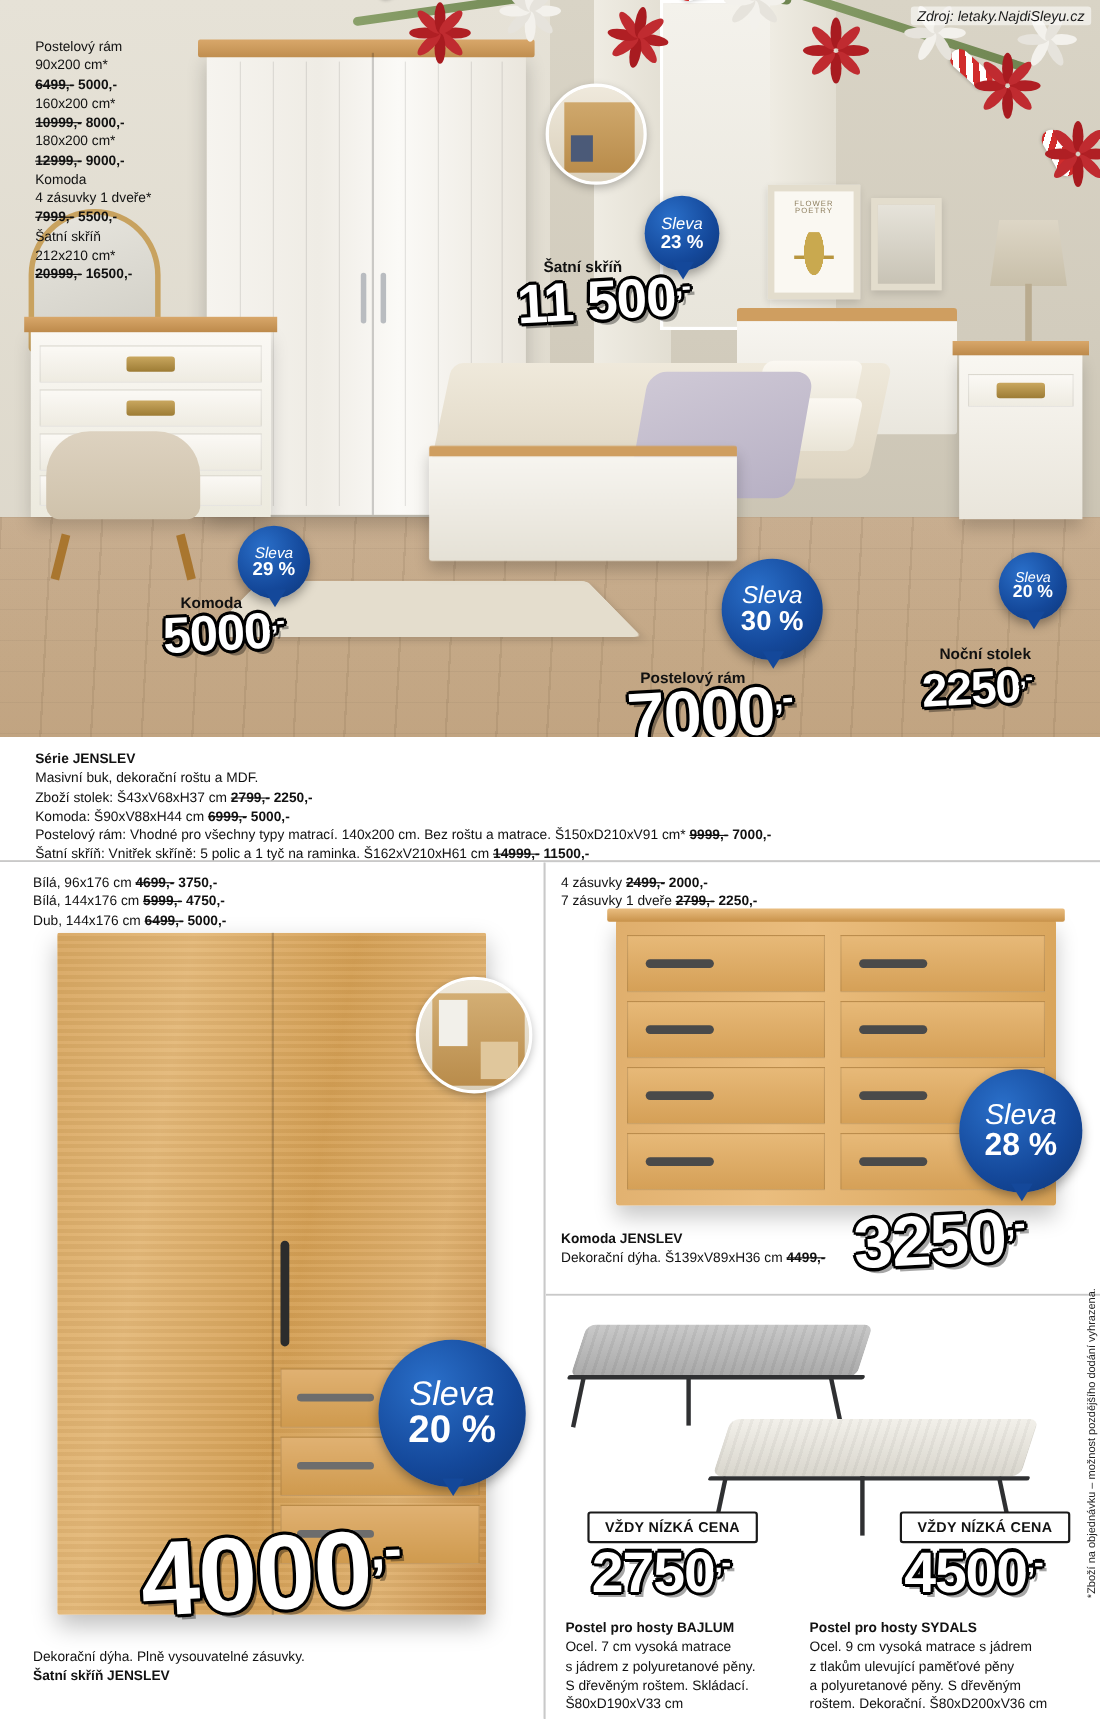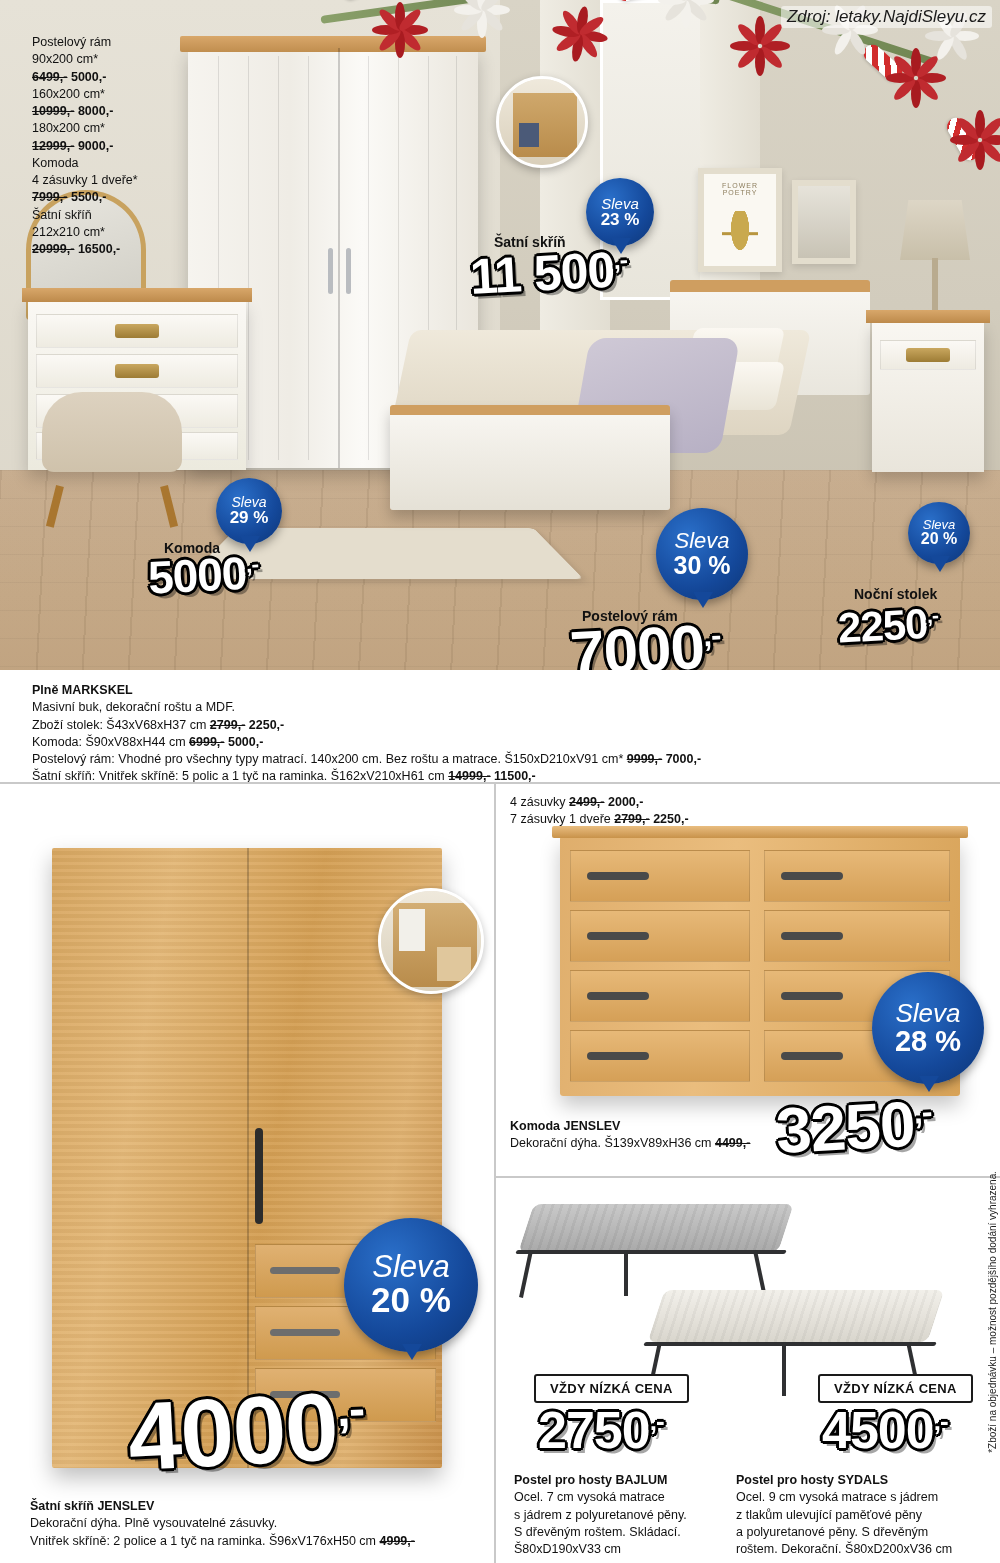--- a/index.html
+++ b/index.html
@@ -209,21 +209,21 @@
     box-shadow:0 1px 3px rgba(0,0,0,0.2);
   }
   .greens {
     position:absolute; height:8px; border-radius:4px;
     background: linear-gradient(90deg,#8aa06a,#6f8551);
   }
 
   
   .source-tag {
     position:absolute; right:8px; top:6px;
-    font-style:italic; font-size:17px; color:#1a1a1a;
+    font-style:italic; font-size:13px; color:#1a1a1a;
     background:rgba(255,255,255,0.55); padding:1px 6px; border-radius:3px;
   }
 
   
   .pricetxt {
     font-weight:bold; color:#ffffff;
     text-shadow:
       -2px -2px 0 #000, 2px -2px 0 #000, -2px 2px 0 #000, 2px 2px 0 #000,
       -3px 0 0 #000, 3px 0 0 #000, 0 -3px 0 #000, 0 3px 0 #000,
       4px 5px 0 rgba(0,0,0,0.35);
@@ -537,35 +537,40 @@
 
 <div class="sleva-bubble" style="left:908px; top:502px; width:62px; height:62px;">
   <div class="s1" style="font-size:13px;">Sleva</div>
   <div class="s2" style="font-size:16px;">20 %</div>
 </div>
 <div class="label-small" style="position:absolute; left:854px; top:586px;">Noční stolek</div>
 <div class="pricetxt" style="position:absolute; left:838px; top:602px; font-size:42px;"><span>2250</span><sup>,-</sup></div>
 
 <div style="position:absolute; left:0; top:670px; width:1000px; height:112px; background:#ffffff;">
   <div class="desc-block" style="padding:12px 0 0 32px;">
-    <div style="font-weight:bold;">Plně MARKSKEL</div>
+    <div style="font-weight:bold;">Série JENSLEV</div>
     <div>Masivní buk, dekorační roštu a MDF.</div>
     <div><span>Zboží stolek: Š43xV68xH37 cm </span><span class="strike">2799,-</span><b> 2250,-</b></div>
     <div><span>Komoda: Š90xV88xH44 cm </span><span class="strike">6999,-</span><b> 5000,-</b></div>
     <div><span>Postelový rám: Vhodné pro všechny typy matrací. 140x200 cm. Bez roštu a matrace. Š150xD210xV91 cm* </span><span class="strike">9999,-</span><b> 7000,-</b></div>
     <div><span>Šatní skříň: Vnitřek skříně: 5 polic a 1 tyč na raminka. Š162xV210xH61 cm </span><span class="strike">14999,-</span><b> 11500,-</b></div>
   </div>
 </div>
 
 <div class="divider-h" style="left:0; top:782px; width:1000px; height:2px;"></div>
 <div class="divider-v" style="left:494px; top:784px; width:2px; height:779px;"></div>
 <div class="divider-h" style="left:496px; top:1176px; width:504px; height:2px;"></div>
 
 <div style="position:absolute; left:0; top:784px; width:494px; height:779px; background:#ffffff; overflow:hidden;">
 
+  <div class="desc-block" style="position:absolute; left:30px; top:10px;">
+    <div><span>Bílá, 96x176 cm </span><span class="strike">4699,-</span><b> 3750,-</b></div>
+    <div><span>Bílá, 144x176 cm </span><span class="strike">5999,-</span><b> 4750,-</b></div>
+    <div><span>Dub, 144x176 cm </span><span class="strike">6499,-</span><b> 5000,-</b></div>
+  </div>
 
   <div class="wardrobe2" style="left:52px; top:64px;">
     <div class="split"></div>
     <div class="hdl"></div>
     <div class="dw" style="top:396px;">
         <div class="bar"></div>
       </div>
     <div class="dw" style="top:458px;">
         <div class="bar"></div>
       </div>
@@ -584,23 +589,22 @@
 </div>
 
 <div class="sleva-bubble" style="position:absolute; left:344px; top:1218px; width:134px; height:134px;">
   <div class="s1" style="font-size:31px;">Sleva</div>
   <div class="s2" style="font-size:35px;">20 %</div>
 </div>
 
 <div class="pricetxt" style="position:absolute; left:128px; top:1376px; font-size:96px;"><span>4000</span><sup>,-</sup></div>
 
 <div class="desc-block" style="position:absolute; left:30px; top:1498px; width:450px;">
+  <div>Dekorační dýha. Plně vysouvatelné zásuvky.</div>
   <div style="font-weight:bold;">Šatní skříň JENSLEV</div>
-  <div>Dekorační dýha. Plně vysouvatelné zásuvky.</div>
-  <div><span>Vnitřek skříně: 2 police a 1 tyč na raminka. Š96xV176xH50 cm </span><span class="strike">4999,-</span></div>
 </div>
 
 <div style="position:absolute; left:496px; top:784px; width:504px; height:392px; background:#ffffff; overflow:hidden;">
   <div class="desc-block" style="position:absolute; left:14px; top:10px;">
     <div><span>4 zásuvky </span><span class="strike">2499,-</span><b> 2000,-</b></div>
     <div><span>7 zásuvky 1 dveře </span><span class="strike">2799,-</span><b> 2250,-</b></div>
   </div>
 
   <div class="komoda2" style="left:64px; top:52px;">
     <div class="k-top"></div>

